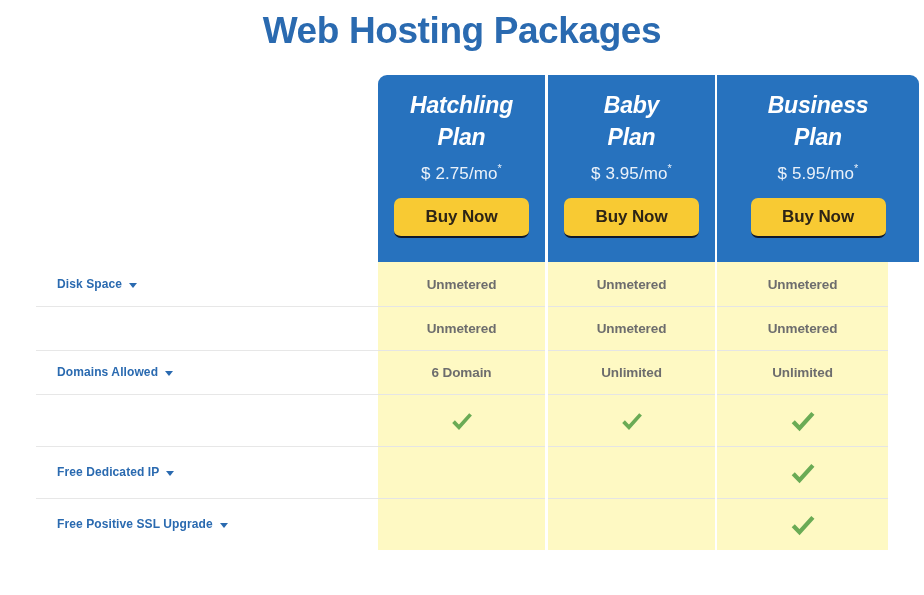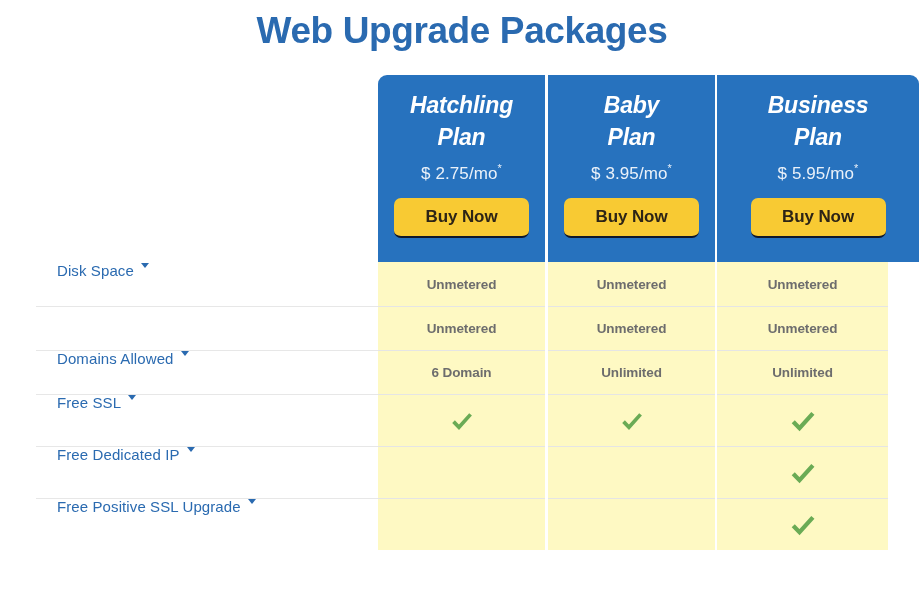--- a/index.html
+++ b/index.html
@@ -136,24 +136,24 @@
     width: 342px;
     height: 1px;
     background: #e7e7e7;
   }
   .feature-label {
     position: absolute;
     left: 21px;
     top: 0;
     height: 100%;
     display: flex;
-    align-items: flex-start;
+    align-items: center;
     color: #2a6ab0;
-    font-size: 15px;
-    font-weight: normal;
+    font-size: 12px;
+    font-weight: bold;
     letter-spacing: 0.1px;
     white-space: nowrap;
   }
   .caret {
     display: inline-block;
     margin-left: 7px;
     width: 0;
     height: 0;
     border-left: 4.5px solid transparent;
     border-right: 4.5px solid transparent;
@@ -188,21 +188,21 @@
     display: block;
   }
   .check.big svg { width: 30px; height: 30px; }
   .check svg { width: 26px; height: 26px; display: block; }
 </style>
 </head>
 <body>
 
 <div id="page">
 
-  <div class="page-title">Web Upgrade Packages</div>
+  <div class="page-title">Web Hosting Packages</div>
 
   <div class="pricing-table">
 
     <div class="plans-row">
 
       <div class="plan-card first">
         <div class="plan-name">
           <div>Hatchling</div>
           <div>Plan</div>
         </div>
@@ -275,24 +275,20 @@
           </div>
           <div class="cell c1">
             <span>Unlimited</span>
           </div>
           <div class="cell c2">
             <span>Unlimited</span>
           </div>
         </div>
         <div class="feature-row tall">
           <div class="row-rule"></div>
-          <div class="feature-label">
-            <span>Free SSL</span>
-            <span class="caret"></span>
-          </div>
           <div class="cell c0">
             <span class="check">
               <svg viewBox="0 0 24 24" aria-hidden="true">
                 <path d="M4.2 12.6 L9.2 17.8 L19.9 5.9" fill="none" stroke="#6aab55" stroke-width="3.4" stroke-linecap="butt" stroke-linejoin="miter"></path>
               </svg>
             </span>
           </div>
           <div class="cell c1">
             <span class="check">
               <svg viewBox="0 0 24 24" aria-hidden="true">

